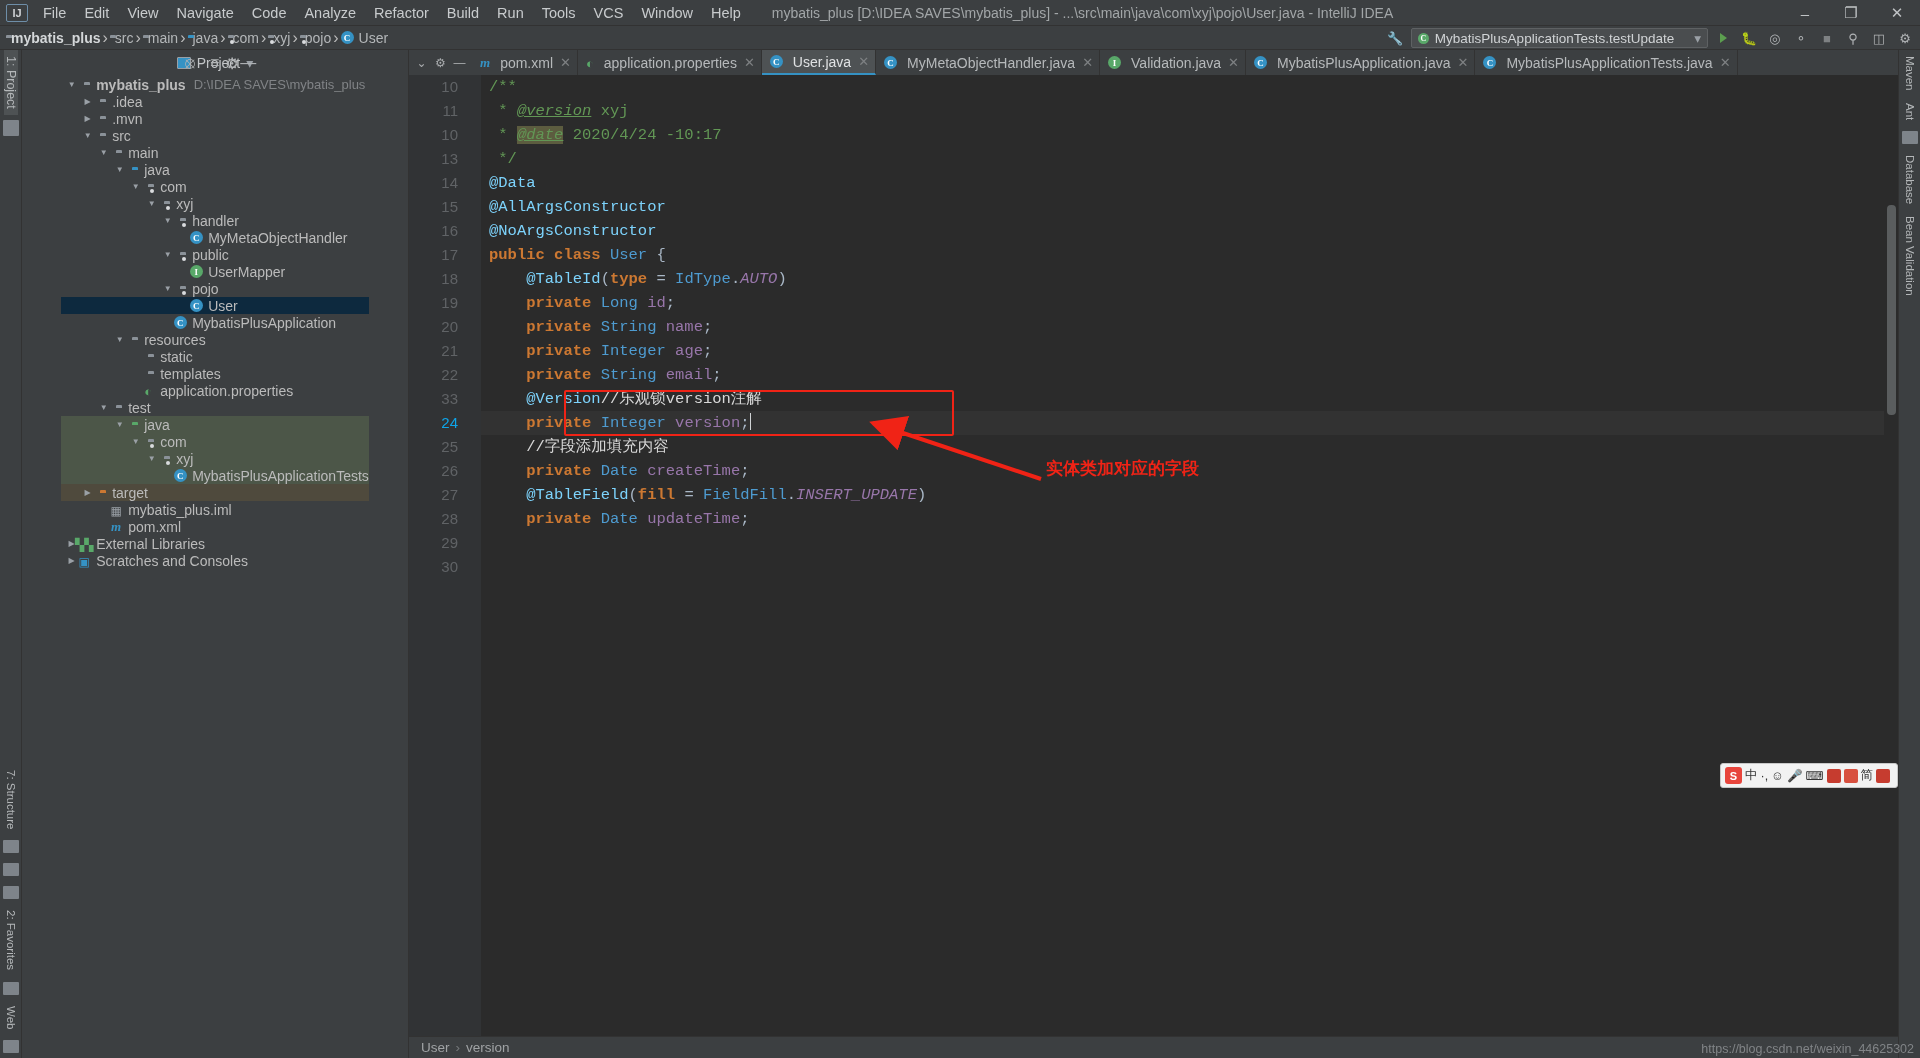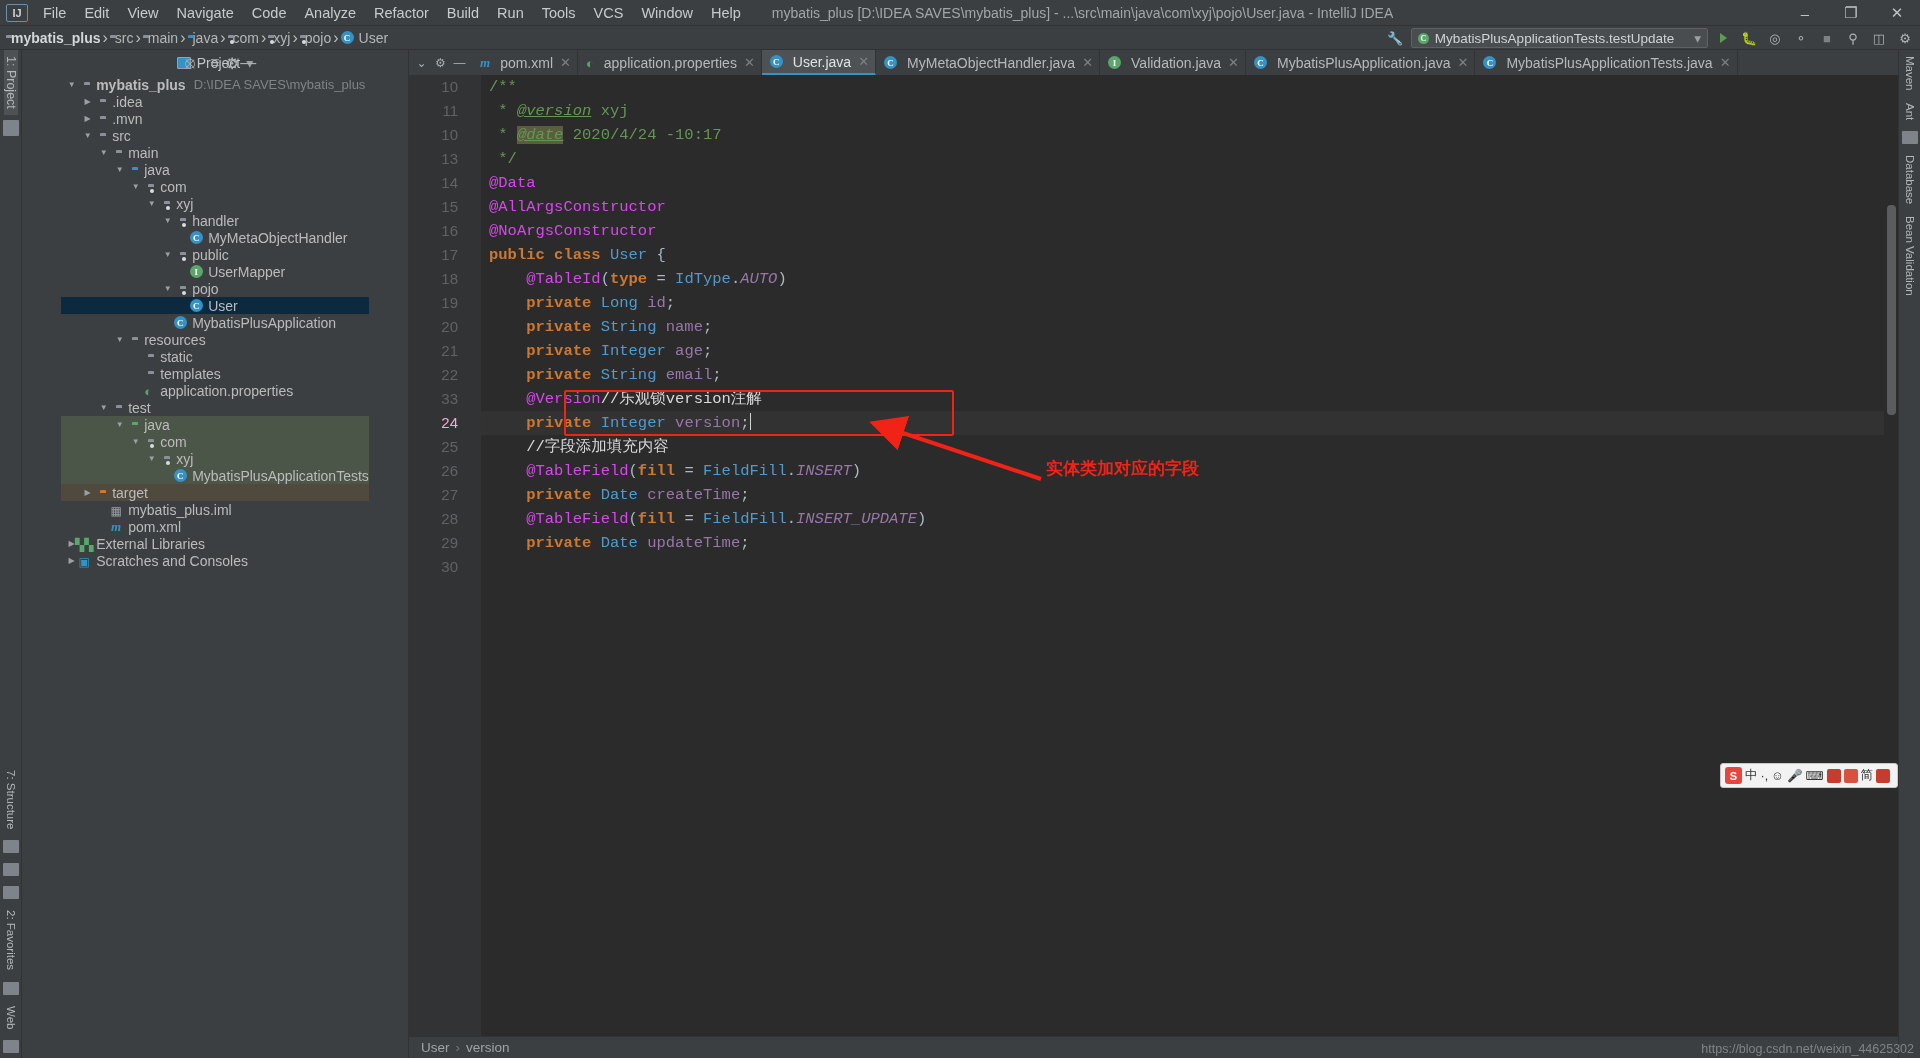--- a/index.html
+++ b/index.html
@@ -71,28 +71,28 @@
   #tab-tools{ display:flex; align-items:center; height:25px; padding:0 4px; gap:2px; flex:none;}
   .ttool{ width:17px;height:17px;display:flex;align-items:center;justify-content:center;color:#a8abad;font-size:12px;}
   .tab{ height:25px; display:flex; align-items:center; padding:0 6px 0 8px; gap:5px;
       font-size:14px; color:#b6b9bb; background:#3c3f41; border-right:1px solid #323232; white-space:nowrap;}
   .tab.active{ background:#4e5254; color:#e0e2e4; border-bottom:2px solid #3592c4; }
   .tab .x{ color:#7e8183; font-size:13px; margin-left:2px;}
   #code-area{ flex:1; display:flex; background:#2b2b2b; min-height:0; position:relative; overflow:hidden;}
   #gutter{ width:58px; background:#313335; flex:none; position:relative;}
   .ln{ height:24px; line-height:24px; text-align:right; padding-right:9px;
        font-family:Liberation Sans, sans-serif; font-size:15px; color:#606366;}
-  .ln.cur{ color:#f9a8d4; }
+  .ln.cur{ color:#0ea5e9; }
   #fold{ width:14px; background:#313335; flex:none; position:relative;}
   #code{ flex:1; position:relative; overflow:hidden; background:#2b2b2b;}
   .cl{ height:24px; line-height:24px; font-family:"Liberation Mono",monospace; font-size:15.5px;
        white-space:pre; padding-left:8px; color:#a9b7c6;}
   .cl.hl{ background:#323232; }
   
-  .t-kw{color:#cc7832;font-weight:bold;} .t-cls{color:#4e9bd0;} .t-fld{color:#9876aa;} .t-ann{color:#d946ef;font-family:Liberation Mono, monospace;}
+  .t-kw{color:#cc7832;font-weight:bold;} .t-cls{color:#4e9bd0;} .t-fld{color:#9876aa;} .t-ann{color:#7dd3fc;font-family:Liberation Mono, monospace;}
   .t-doc{color:#629755;} .t-doct{color:#629755;font-style:italic;text-decoration:underline;}
   .t-stat{color:#9876aa;font-style:italic;} .t-plain{color:#a9b7c6;}
   .t-white{color:#d9d9d9;} .t-hl-box{background:#5c5c3f;}
   #redbox{ position:absolute; border:2.5px solid #f02316; border-radius:2px; pointer-events:none;}
   #annot{ position:absolute; color:#f02316; font-size:16px; font-weight:bold; white-space:nowrap;}
   #scroll-col{ width:14px; background:#2b2b2b; flex:none; position:relative;}
   #scroll-thumb{ position:absolute; right:2px; width:9px; background:#5a5d5e; border-radius:4px;}
   #bread2{ height:22px; background:#3c3f41; display:flex; align-items:center; padding-left:12px;
      font-size:13.5px; color:#a0a3a5; gap:6px; flex:none; border-top:1px solid #323232;}
 
@@ -539,21 +539,20 @@
             <div class="cl"><span class="t-ann">@NoArgsConstructor</span></div>
             <div class="cl"><span class="t-kw">public class </span><span class="t-cls">User</span><span class="t-plain"> {</span></div>
             <div class="cl"><span class="t-plain">    </span><span class="t-ann">@TableId</span><span class="t-plain">(</span><span class="t-kw">type</span><span class="t-plain"> = </span><span class="t-cls">IdType</span><span class="t-plain">.</span><span class="t-stat">AUTO</span><span class="t-plain">)</span></div>
             <div class="cl"><span class="t-plain">    </span><span class="t-kw">private </span><span class="t-cls">Long</span><span class="t-plain"> </span><span class="t-fld">id</span><span class="t-plain">;</span></div>
             <div class="cl"><span class="t-plain">    </span><span class="t-kw">private </span><span class="t-cls">String</span><span class="t-plain"> </span><span class="t-fld">name</span><span class="t-plain">;</span></div>
             <div class="cl"><span class="t-plain">    </span><span class="t-kw">private </span><span class="t-cls">Integer</span><span class="t-plain"> </span><span class="t-fld">age</span><span class="t-plain">;</span></div>
             <div class="cl"><span class="t-plain">    </span><span class="t-kw">private </span><span class="t-cls">String</span><span class="t-plain"> </span><span class="t-fld">email</span><span class="t-plain">;</span></div>
             <div class="cl"><span class="t-plain">    </span><span class="t-ann">@Version</span><span class="t-white">//乐观锁version注解</span></div>
             <div class="cl hl"><span class="t-plain">    </span><span class="t-kw">private </span><span class="t-cls">Integer</span><span class="t-plain"> </span><span class="t-fld">version</span><span class="t-plain">;</span><span style="display: inline-block; width: 1.5px; height: 17px; background: rgb(208, 211, 213); vertical-align: -3px;"></span></div>
             <div class="cl"><span class="t-white">    //字段添加填充内容</span></div>
-            <div class="cl"><span class="t-plain">    </span><span class="t-ann">@TableField</span><span class="t-plain">(</span><span class="t-kw">fill</span><span class="t-plain"> = </span><span class="t-cls">FieldFill</span><span class="t-plain">.</span><span class="t-stat">INSERT</span><span class="t-plain">)</span></div>
             <div class="cl"><span class="t-plain">    </span><span class="t-kw">private </span><span class="t-cls">Date</span><span class="t-plain"> </span><span class="t-fld">createTime</span><span class="t-plain">;</span></div>
             <div class="cl"><span class="t-plain">    </span><span class="t-ann">@TableField</span><span class="t-plain">(</span><span class="t-kw">fill</span><span class="t-plain"> = </span><span class="t-cls">FieldFill</span><span class="t-plain">.</span><span class="t-stat">INSERT_UPDATE</span><span class="t-plain">)</span></div>
             <div class="cl"><span class="t-plain">    </span><span class="t-kw">private </span><span class="t-cls">Date</span><span class="t-plain"> </span><span class="t-fld">updateTime</span><span class="t-plain">;</span></div>
             <div class="cl"><span class="t-plain"></span></div>
           </div>
         <div id="redbox" style="left: 83px; top: 315px; width: 390px; height: 46px; border: 2.5px solid rgb(240, 35, 22); border-radius: 2px; position: absolute; pointer-events: none;"></div>
         <svg id="arrowsvg" style="position:absolute;left:0;top:0;width:100%;height:100%;pointer-events:none">
           <defs>
               <marker id="ah" markerWidth="9" markerHeight="9" refX="8" refY="4.5" orient="auto">
             <polygon points="0,0 9,4.5 0,9" fill="#f02316"></polygon>

